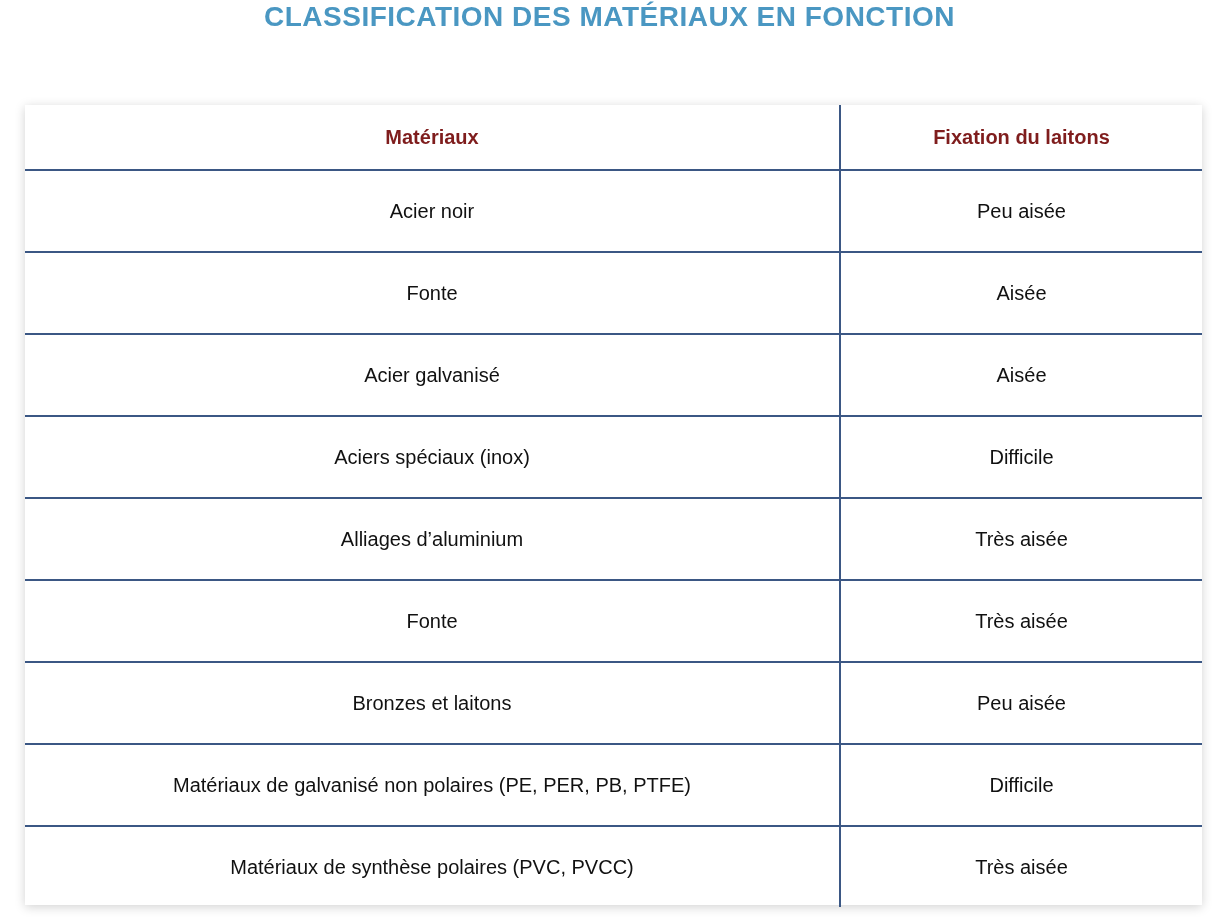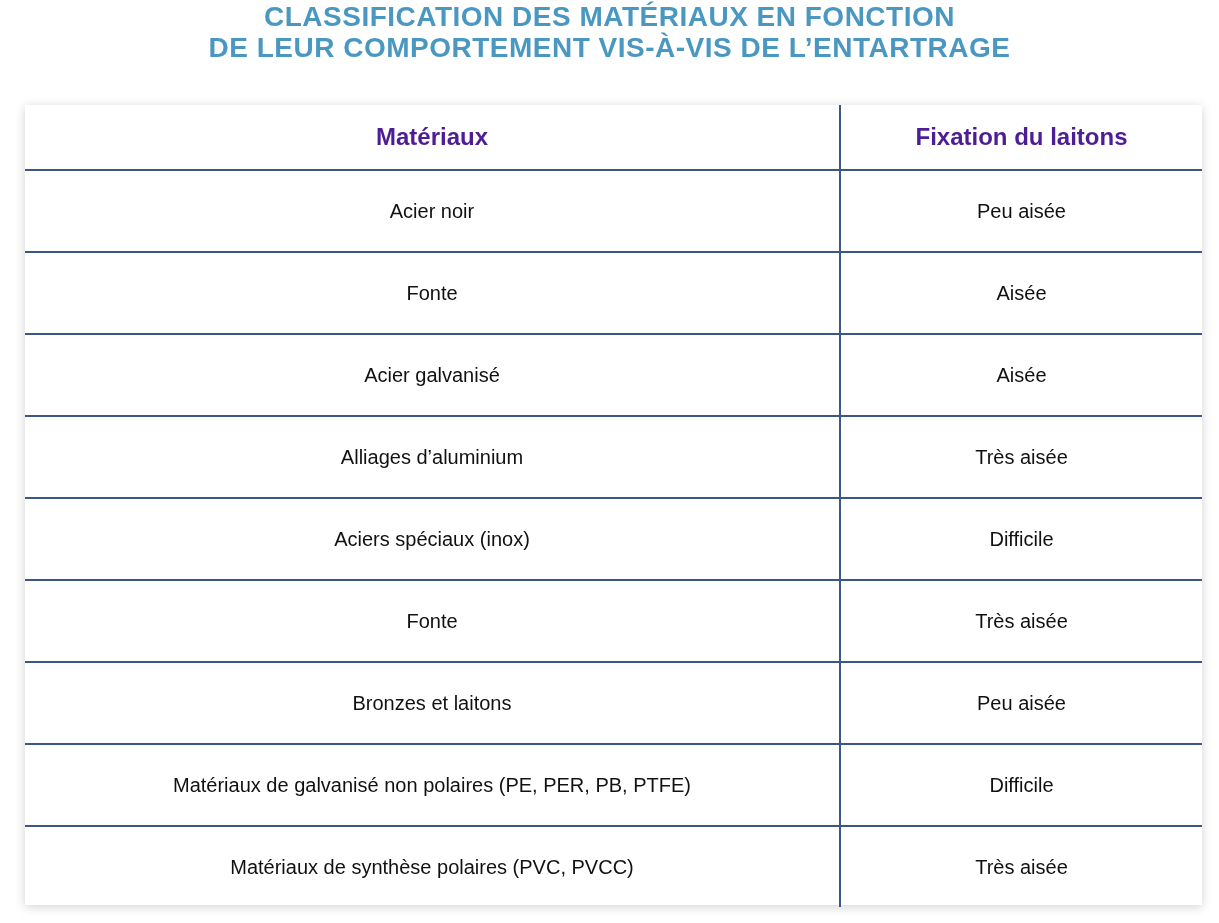--- a/index.html
+++ b/index.html
@@ -15,36 +15,35 @@
   .title div { white-space:nowrap; }
   .table-wrap {
     position:absolute; left:25px; top:105px; width:1177px; height:800px;
     background:#fff; box-shadow:0 2px 10px rgba(0,0,0,0.18);
   }
   table { border-collapse:collapse; width:100%; height:100%; table-layout:fixed; }
   col.c1 { width:815px; }
   col.c2 { width:362px; }
   th, td { text-align:center; vertical-align:middle; padding:0; }
   th {
-    height:64px; color:#4c1d95; font-weight:bold; font-size:24px;
+    height:64px; color:#7f1d1d; font-weight:bold; font-size:20px;
     border-bottom:2px solid #3b5784;
   }
   td {
     height:80px; color:#111; font-size:20px;
     border-bottom:2px solid #3b5784;
   }
   tr:last-child td { border-bottom:none;margin-left:36px; }
   th.c1, td.c1 { border-right:2px solid #3b5784; }
 </style>
 </head>
 <body>
 
 <div class="title">
   <div>CLASSIFICATION DES MATÉRIAUX EN FONCTION</div>
-  <div>DE LEUR COMPORTEMENT VIS-À-VIS DE L’ENTARTRAGE</div>
 </div>
 
 <div class="table-wrap">
   <table>
     <colgroup>
         <col class="c1">
         <col class="c2">
       </colgroup>
     <thead>
       <tr>
@@ -59,26 +58,26 @@
       </tr>
       <tr>
         <td class="c1">Fonte</td>
         <td class="c2">Aisée</td>
       </tr>
       <tr>
         <td class="c1">Acier galvanisé</td>
         <td class="c2">Aisée</td>
       </tr>
       <tr>
+        <td class="c1">Aciers spéciaux (inox)</td>
+        <td class="c2">Difficile</td>
+      </tr>
+      <tr>
         <td class="c1">Alliages d’aluminium</td>
         <td class="c2">Très aisée</td>
-      </tr>
-      <tr>
-        <td class="c1">Aciers spéciaux (inox)</td>
-        <td class="c2">Difficile</td>
       </tr>
       <tr>
         <td class="c1">Fonte</td>
         <td class="c2">Très aisée</td>
       </tr>
       <tr>
         <td class="c1">Bronzes et laitons</td>
         <td class="c2">Peu aisée</td>
       </tr>
       <tr>

